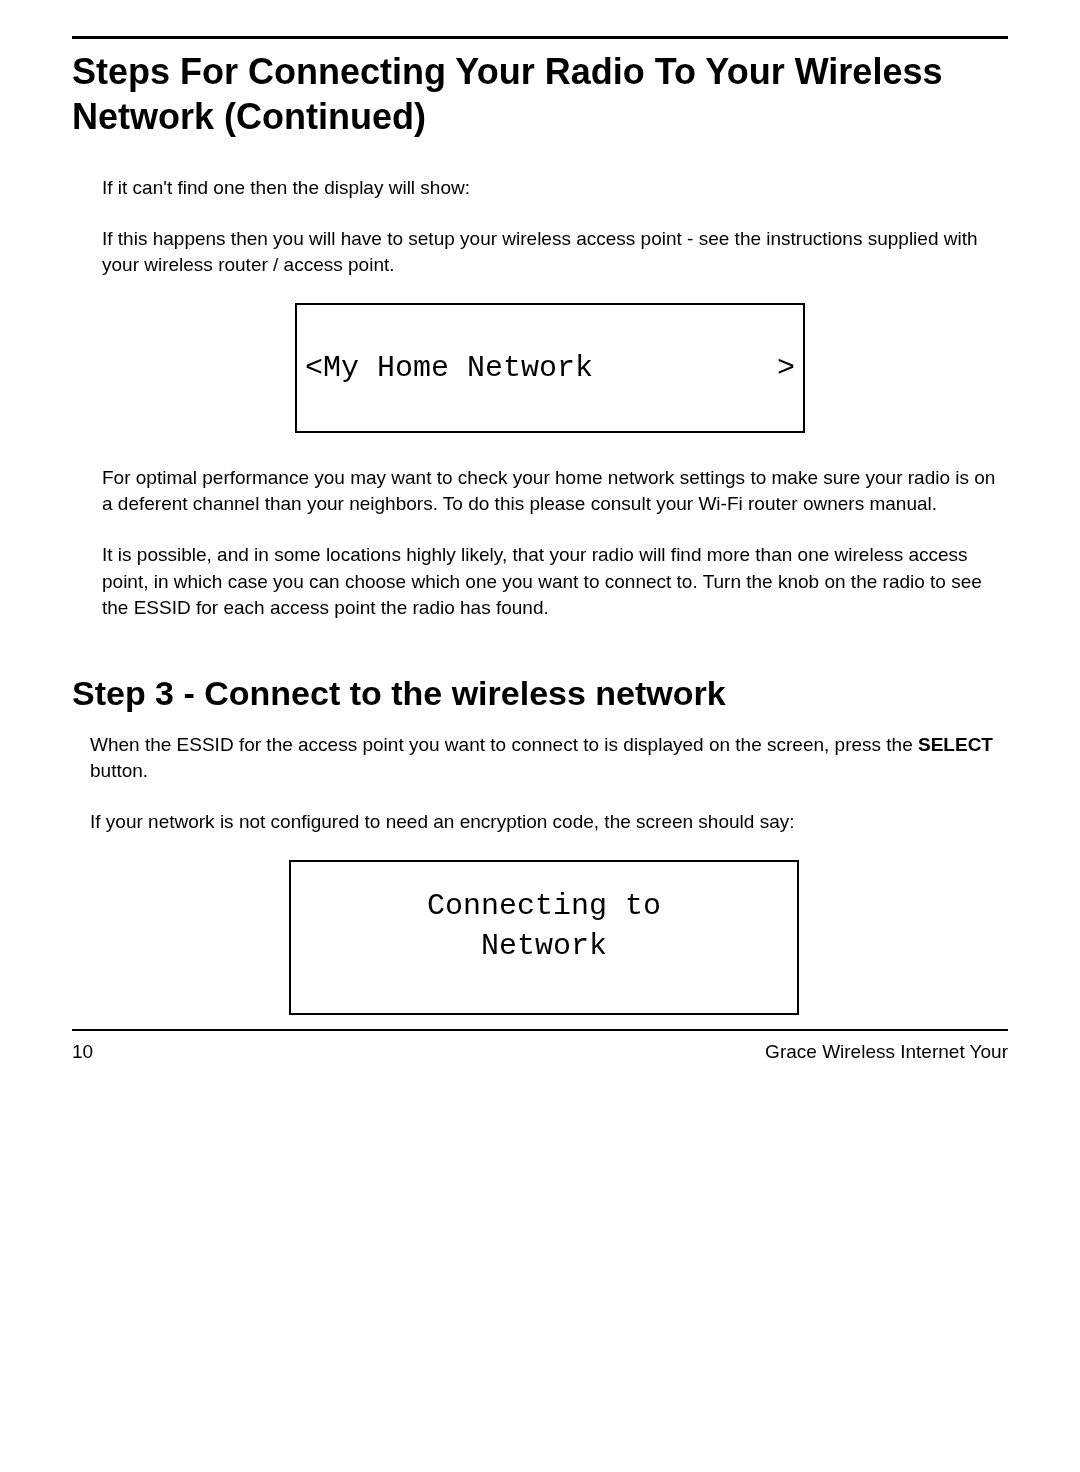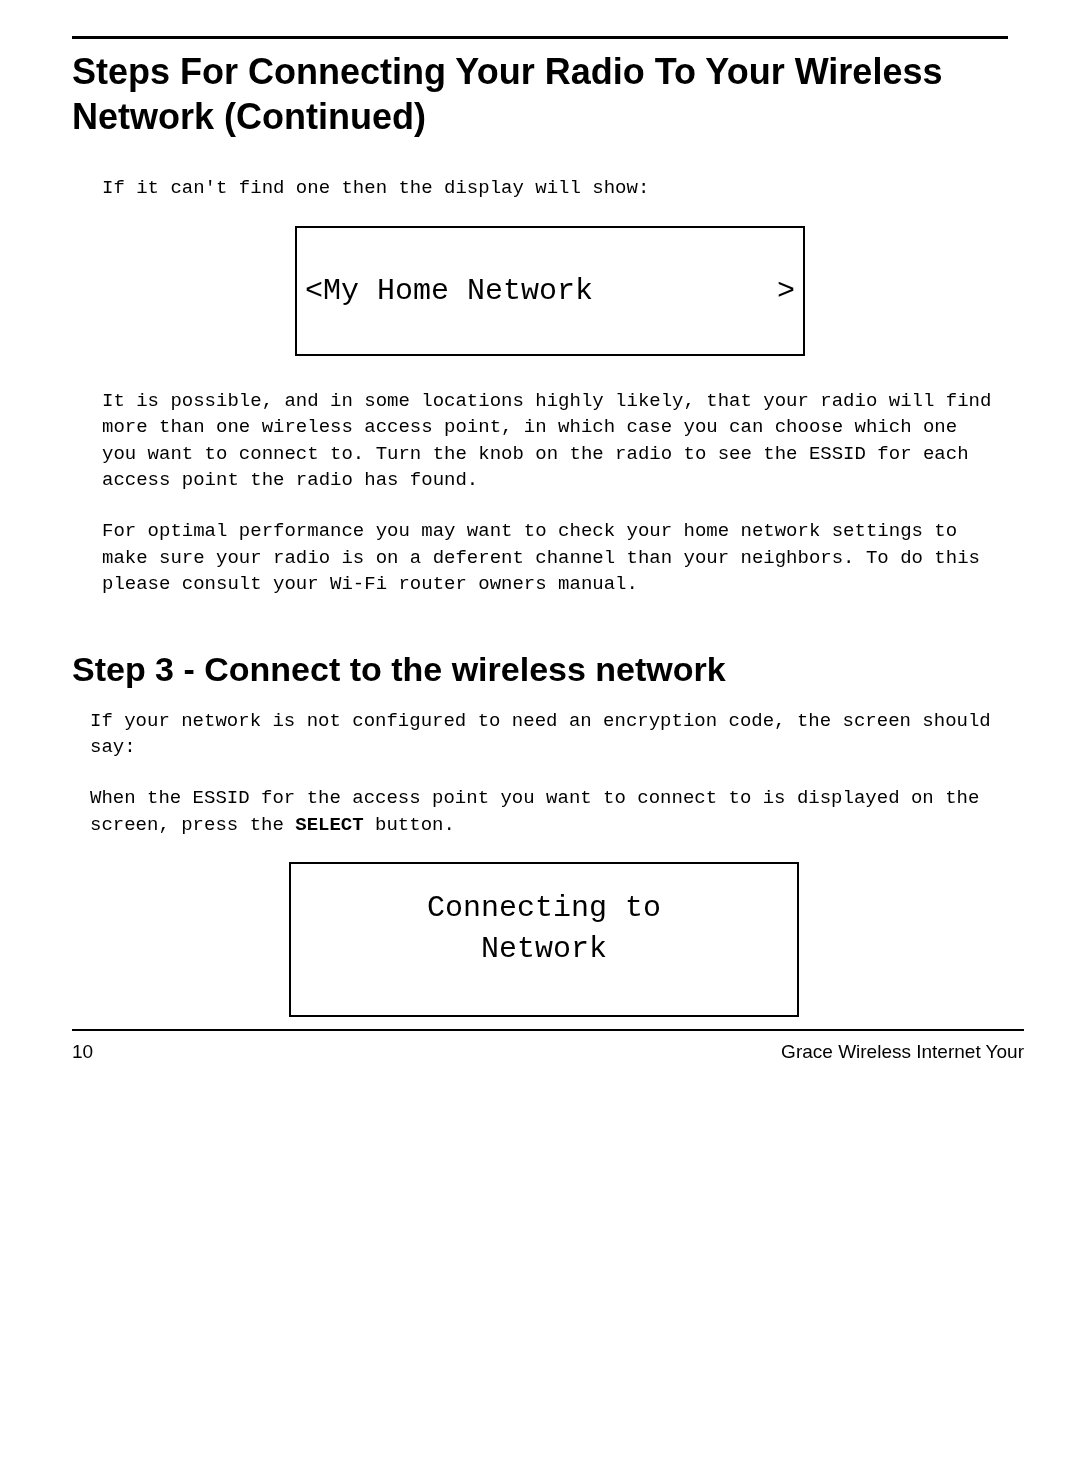--- a/index.html
+++ b/index.html
@@ -27,21 +27,20 @@
       margin: 0 0 36px 0;
     }
     .body-indent {
       padding-left: 30px;
       padding-right: 10px;
     }
     .para {
       font-size: 19px;
       line-height: 1.4;
       margin-bottom: 24px;
-      font-family: Liberation Mono, monospace;
     }
     .display-box {
       width: 510px;
       margin: 0 auto 32px auto;
       border: 2px solid #000;
       padding: 24px 8px 46px 8px;
       box-sizing: border-box;
     }
     .display-box-inner {
       font-family: "Courier New", Courier, monospace;
@@ -71,21 +70,21 @@
       font-weight: bold;
       margin-top: 52px;
       margin-bottom: 18px;
     }
     .sub-indent {
       padding-left: 18px;
     }
     .footer {
       position: absolute;
       left: 72px;
-      right: 56px;
+      right: 72px;
       bottom: 30px;
     }
     .footer-rule {
       border-top: 2px solid #000;
       margin-bottom: 10px;
     }
     .footer-line {
       display: flex;
       justify-content: space-between;
       font-size: 19px;
@@ -98,41 +97,42 @@
 <body>
 
 <div class="page">
   <div class="rule"></div>
   <h1 class="title">Steps For Connecting Your Radio To Your Wireless Network (Continued)</h1>
 
   <div class="body-indent">
     <p class="para">If it can't find one then the display will show:</p>
 
 
+    <p class="para">If this happens then you will have to setup your wireless access point - see the instructions supplied with your wireless router / access point.</p>
 
 
     <div class="display-box nav">
       <span class="nav-arrow">&lt;</span>
       <span class="nav-text">My Home Network</span>
       <span class="nav-arrow">&gt;</span>
     </div>
 
+    <p class="para">For optimal performance you may want to check your home network settings to make sure your radio is on a deferent channel than your neighbors. To do this please consult your Wi-Fi router owners manual.</p>
+
     <p class="para">It is possible, and in some locations highly likely, that your radio will find more than one wireless access point, in which case you can choose which one you want to connect to. Turn the knob on the radio to see the ESSID for each access point the radio has found.</p>
-
-    <p class="para">For optimal performance you may want to check your home network settings to make sure your radio is on a deferent channel than your neighbors. To do this please consult your Wi-Fi router owners manual.</p>
   </div>
 
   <h2 class="step-heading">Step 3 - Connect to the wireless network</h2>
 
   <div class="body-indent sub-indent">
-    <p class="para">If your network is not configured to need an encryption code, the screen should say:</p>
-
     <p class="para">
       <span>When the ESSID for the access point you want to connect to is displayed on the screen, press the </span><span class="select-bold">SELECT</span><span> button.</span>
     </p>
+
+    <p class="para">If your network is not configured to need an encryption code, the screen should say:</p>
 
     <div class="display-box" style="margin-bottom:16px;">
       <div class="display-box-inner">Connecting to
 Network</div>
     </div>
   </div>
 
   <div class="footer">
     <div class="footer-rule"></div>
     <div class="footer-line">

